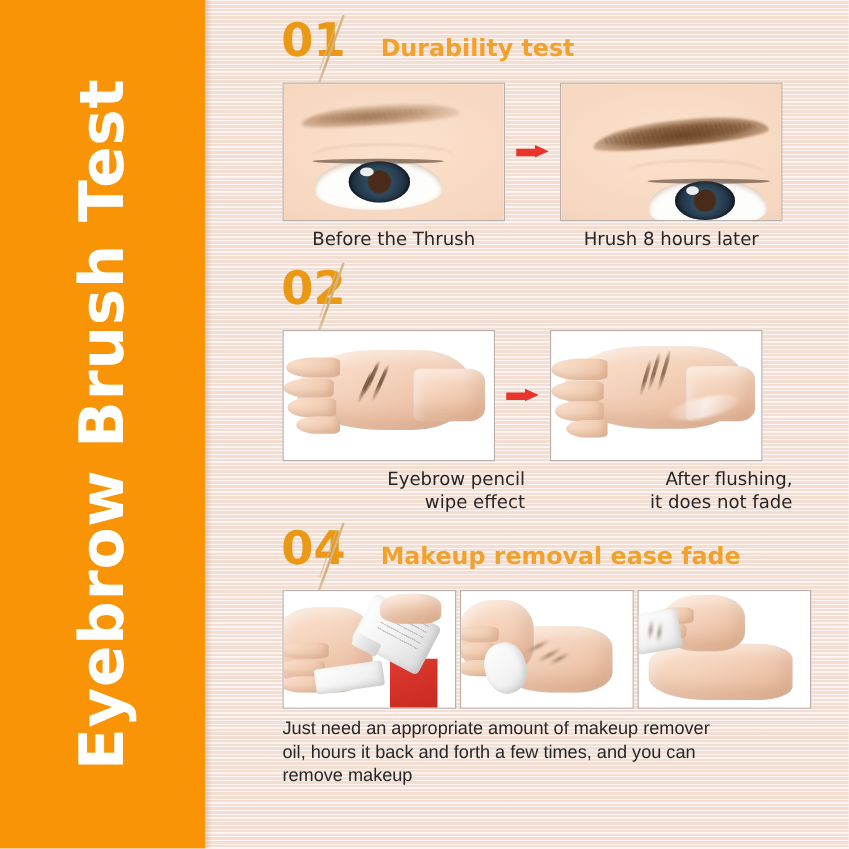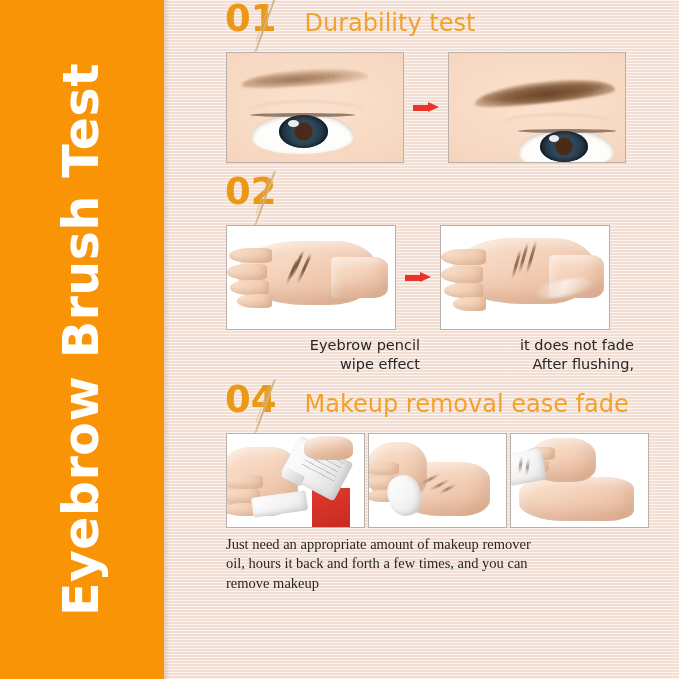--- a/index.html
+++ b/index.html
@@ -55,21 +55,21 @@
   }
 
   
   #content {
     position: absolute;
     left: 170px; top: 0;
     width: 509px; height: 679px;
   }
 
   .section { position: relative; }
-  .sec-1 { padding-top: 0; }
+  .sec-1 { padding-top: 14px; }
   .sec-2 { padding-top: 10px; text-align: right; }
   .sec-3 { padding-top: 8px; }
 
   
   .heading {
     position: relative;
     display: flex;
     align-items: baseline;
     padding-left: 55px;
     height: 52px;
@@ -98,22 +98,22 @@
     top: 4px;
     width: 1px;
     height: 40px;
     background: rgba(216,185,138,0.75);
     transform: rotate(20deg);
     transform-origin: top center;
   }
   .heading .title {
     margin-left: 28px;
     font-family: "DejaVu Sans", sans-serif;
-    font-size: 24px;
-    font-weight: normal;
+    font-size: 19px;
+    font-weight: bold;
     color: #f2a22c;
     line-height: 1;
   }
 
   
   .photo-row {
     display: flex;
     align-items: center;
     padding-left: 56px;
     gap: 0;
@@ -162,21 +162,21 @@
     font-size: 14.5px;
     color: #262626;
     line-height: 1.28;
     flex: none;
   }
 
   .desc {
     padding-left: 56px;
     padding-right: 4px;
     margin-top: 7px;
-    font-family: Liberation Serif, serif;
+    font-family: Liberation Sans, sans-serif;
     font-size: 14.5px;
     color: #262626;
     line-height: 1.33;
   }
 
   
   .scene { position: absolute; inset: 0; }
 
   
   .eye-skin {
@@ -373,20 +373,25 @@
             <div class="brow brow-full"></div>
             <div class="lid-crease" style="left:30%;top:56%;width:62%;height:18%;"></div>
             <div class="eye-shape" style="left:40%;top:70%;width:54%;height:36%;">
               <div class="iris" style="left:22%;top:4%;width:50%;height:80%;"></div>
             </div>
             <div class="lash-line" style="left:39%;top:70%;width:56%;height:4px;"></div>
           </div>
         </div>
       </div>
 
+      <div class="caption-row">
+        <div class="caption" style="width:178px;text-align:center;">Before the Thrush</div>
+        <div style="width:44px;flex:none;"></div>
+        <div class="caption" style="width:178px;text-align:center;">Hrush 8 hours later</div>
+      </div>
     </div>
 
     <div class="section sec-2">
 
       <div class="heading">
         <span class="num">02</span>
         <span class="slash"></span>
         <span class="slash2"></span>
       </div>
 
@@ -431,22 +436,22 @@
         </div>
       </div>
 
       <div class="caption-row">
         <div style="width:170px;flex:none;margin-left:24px;">
           <div class="caption">Eyebrow pencil</div>
           <div class="caption">wipe effect</div>
         </div>
         <div style="width:44px;flex:none;"></div>
         <div style="width:170px;flex:none;">
+          <div class="caption">After flushing,</div>
           <div class="caption">it does not fade</div>
-          <div class="caption">After flushing,</div>
         </div>
       </div>
     </div>
 
     <div class="section sec-3">
 
       <div class="heading">
         <span class="num">04</span>
         <span class="slash"></span>
         <span class="slash2"></span>

